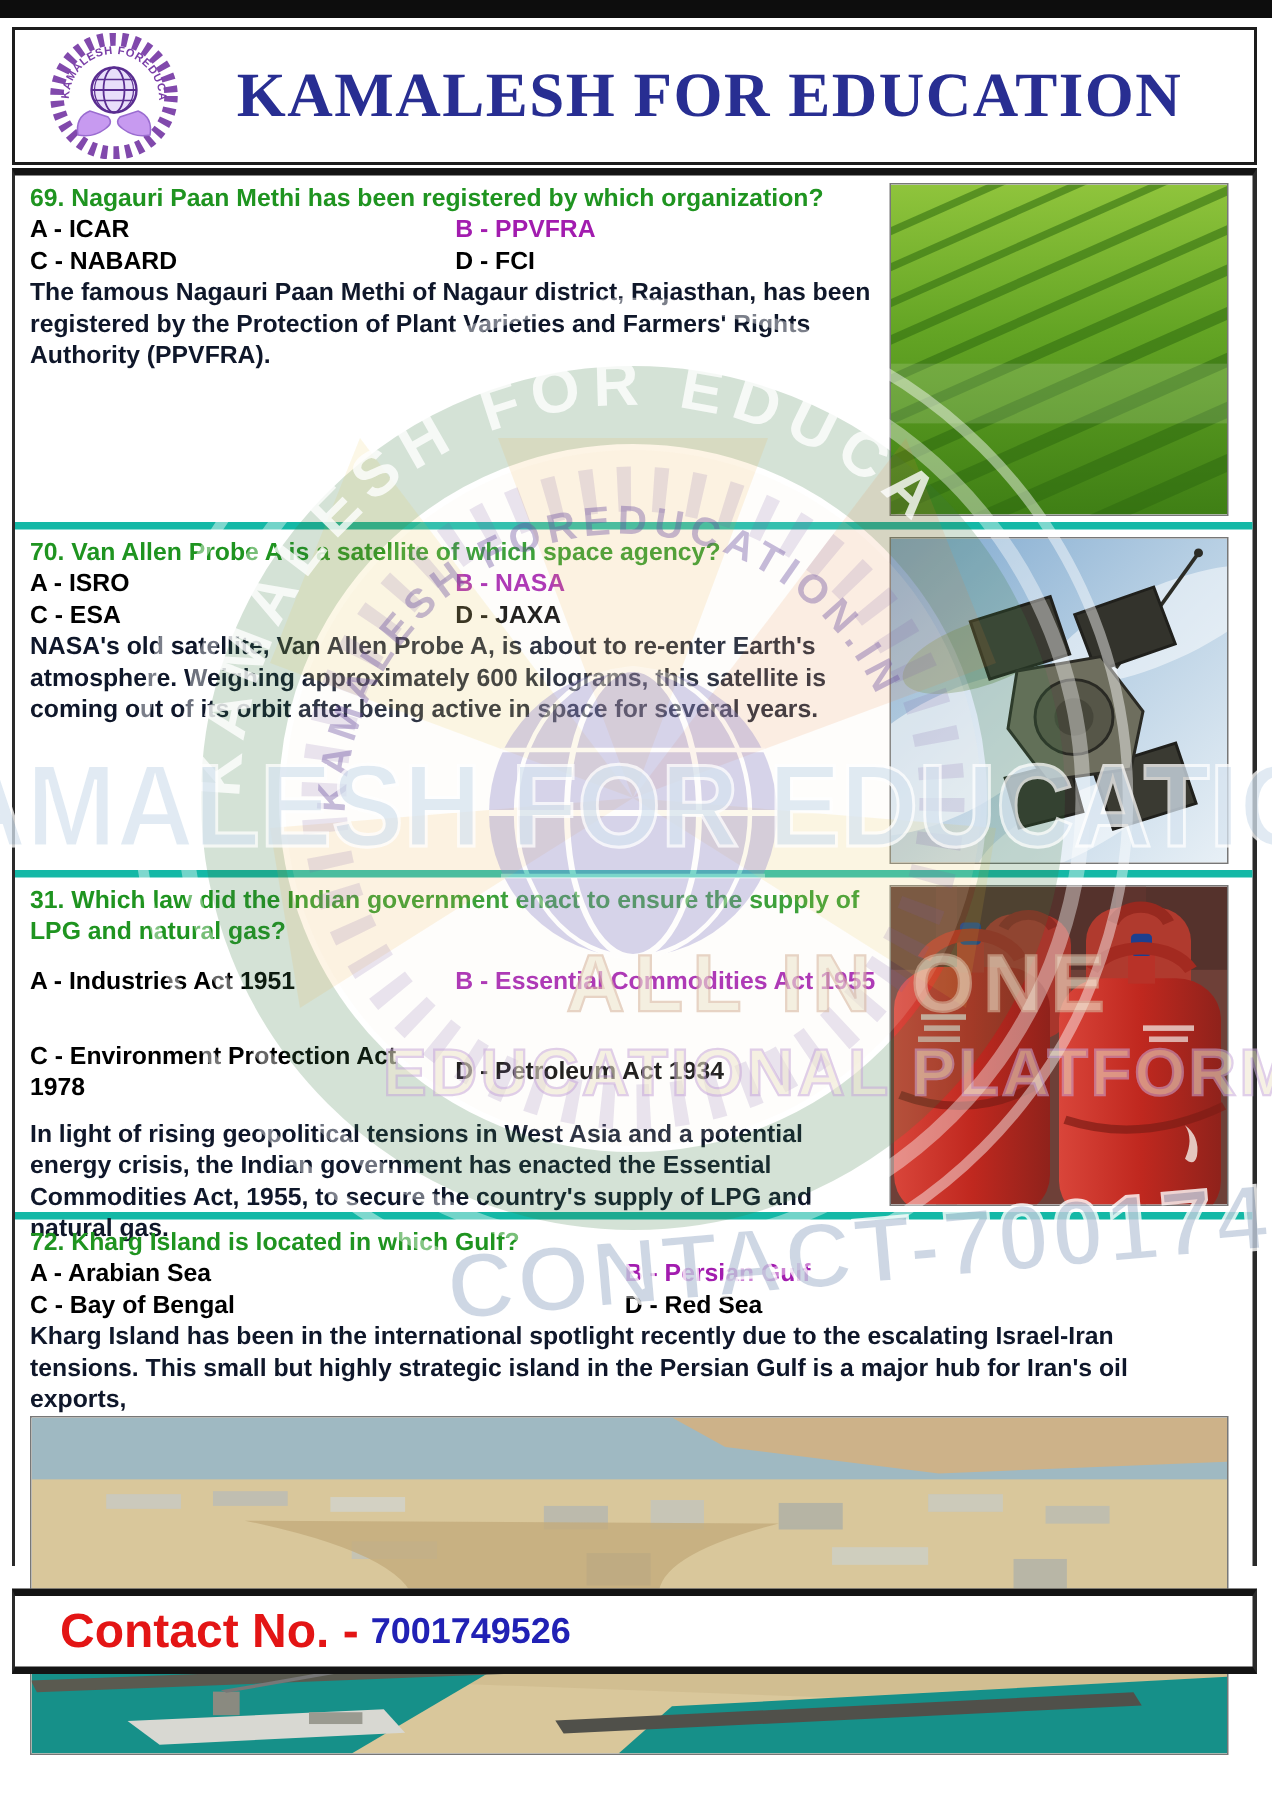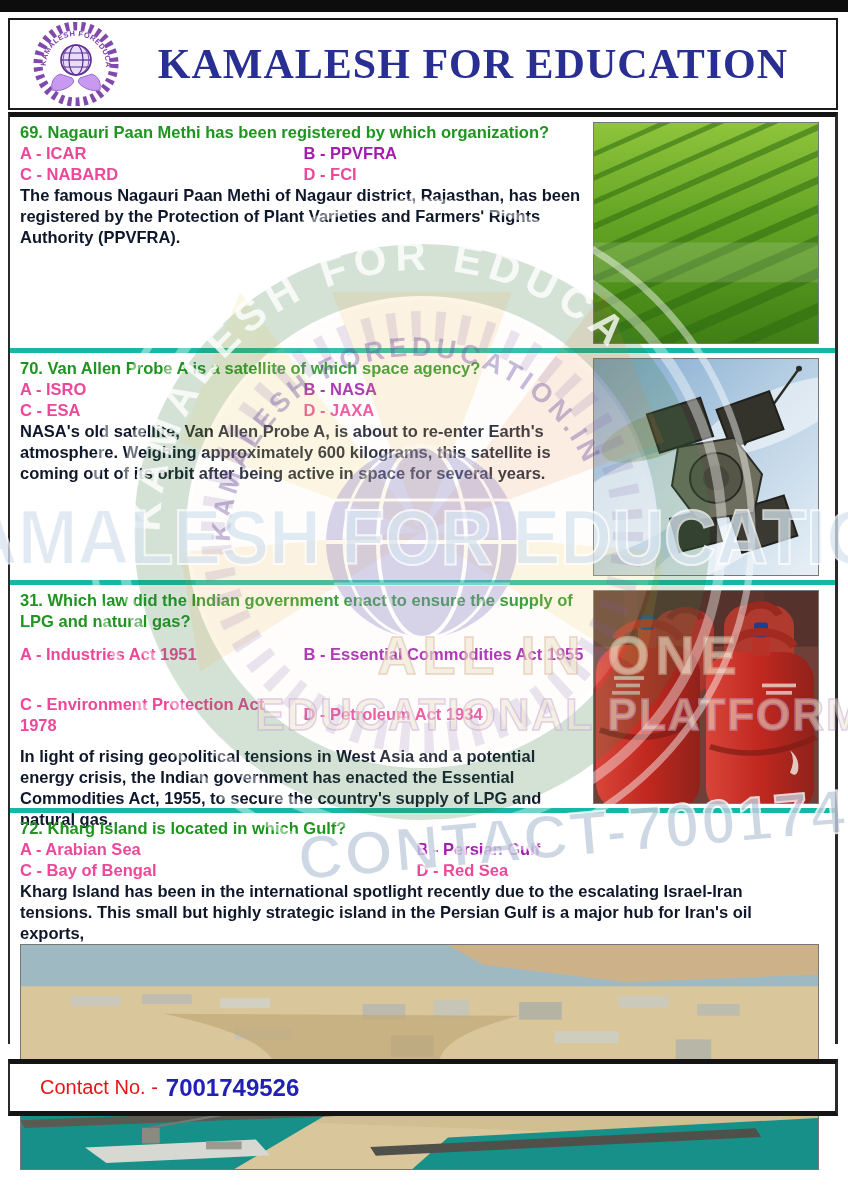--- a/index.html
+++ b/index.html
@@ -18,32 +18,32 @@
   .main{position:absolute;left:8px;top:112px;width:830px;background:#ffffff;
         border-top:5px solid #141414;border-left:2px solid #2a2a2a;border-right:3px solid #2a2a2a;
         box-sizing:border-box;}
   .section{display:flex;box-sizing:border-box;padding:5px 16px 4px 10px;}
   .section + .section{border-top:5px solid #14b8a6;}
   .s1{height:231px;} .s2{height:232px;} .s3{height:228px;} .s4{height:236px;flex-direction:column;}
   .qcol{flex:1;min-width:0;padding-right:6px;color:#181818;}
   .qtitle{font-weight:bold;font-size:16.5px;line-height:1.27;color:#1f9420;}
   .opts{display:grid;grid-template-columns:50% 50%;font-weight:bold;font-size:16.5px;line-height:1.27;}
   .opts.spaced{row-gap:29px;margin-top:12px;margin-bottom:10px;align-items:center;}
-  .opt{color:#ec4899;}
+  .opt{color:#000000;}
   .opt.correct{color:#a21caf;}
   .exp{font-weight:bold;font-size:16.5px;line-height:1.27;color:#0f172a;}
   .photo{flex:0 0 224px;align-self:stretch;border:1px solid #777;overflow:hidden;}
   .photo svg{display:block;width:100%;height:100%;}
 
   
   .footer{position:absolute;left:8px;top:1059px;width:830px;height:57px;background:#ffffff;
           border-top:5px solid #141414;border-bottom:5px solid #141414;
           border-left:2px solid #2a2a2a;border-right:3px solid #2a2a2a;
           box-sizing:border-box;display:flex;align-items:center;padding-left:30px;}
-  .contact-label{color:#e31515;font-weight:normal;font-size:20px;}
+  .contact-label{color:#e31515;font-weight:bold;font-size:32px;}
   .contact-number{color:#2121b5;font-weight:bold;font-size:24px;margin-left:8px;}
 
   
   .watermark{position:absolute;left:0;top:112px;width:848px;height:952px;pointer-events:none;}
 </style>
 </head>
 <body>
 
 <div class="page">
   <div class="topbar"></div>

